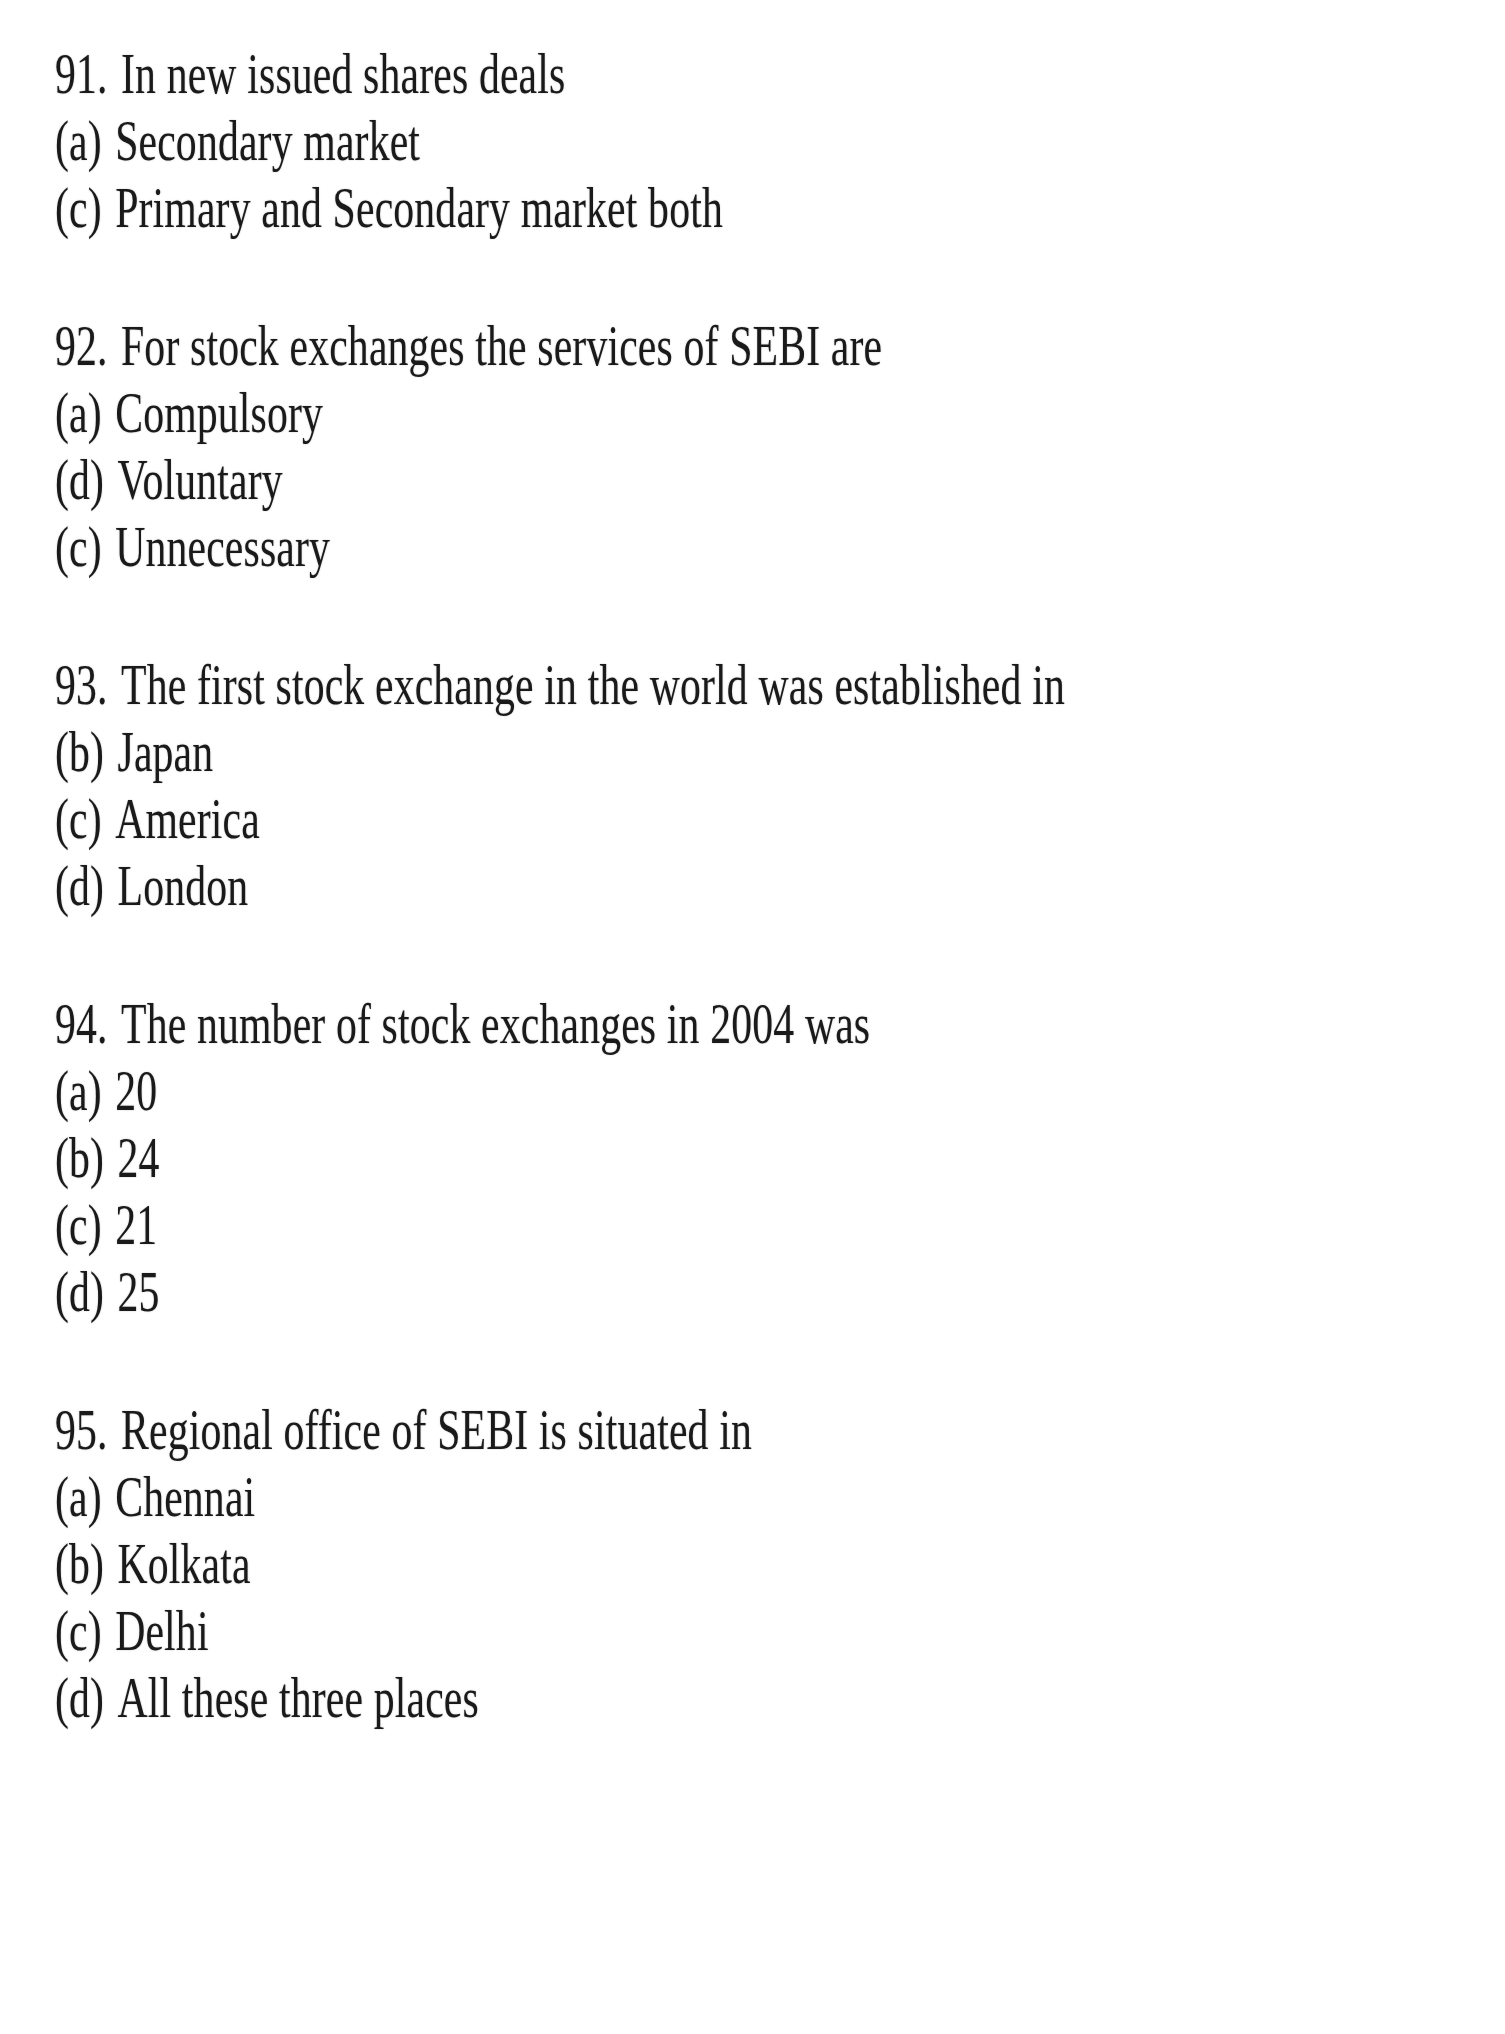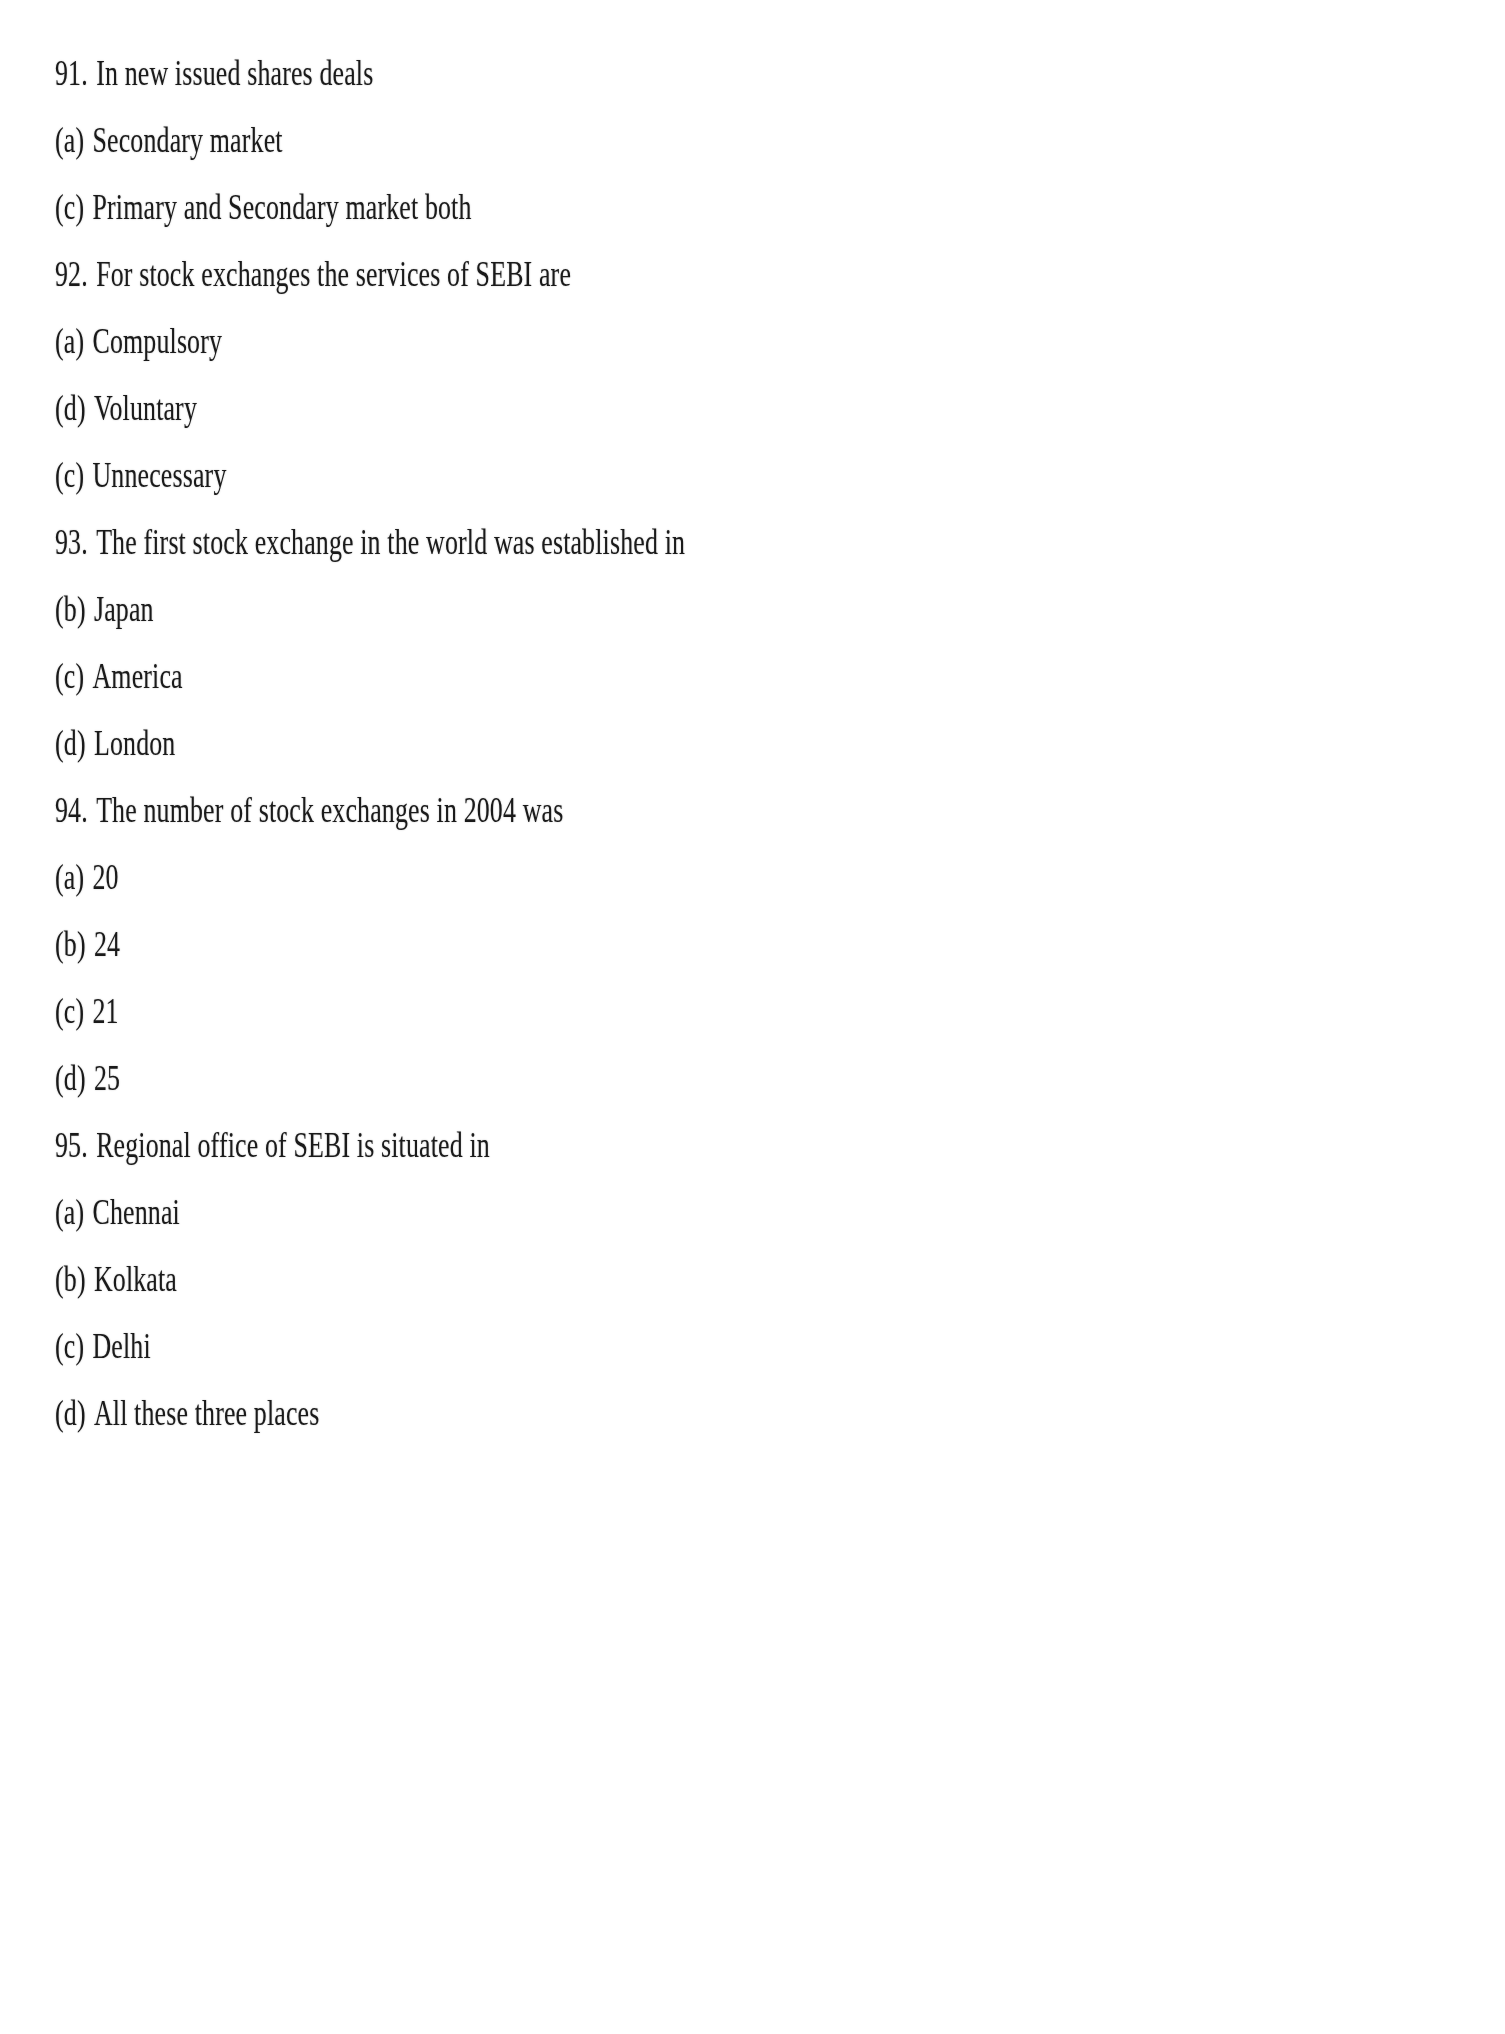--- a/index.html
+++ b/index.html
@@ -15,26 +15,27 @@
     color: #1a1a1a;
   }
   .page {
     padding: 40px 30px 0 55px;
     width: 1420px;
   }
   .q-block {
     margin: 0;
   }
   .q-block + .q-block {
+    margin-top: 71px;
   }
   .line {
     height: 67px;
     line-height: 67px;
     white-space: nowrap;
-    font-size: 36px;
+    font-size: 58px;
   }
   
   .line-inner {
     display: inline-block;
     transform: scaleX(0.72);
     transform-origin: 0 50%;
     text-shadow: 0 0 2px rgba(20, 20, 20, 0.28);
     letter-spacing: 0.2px;
   }
   .num, .opt-label {

